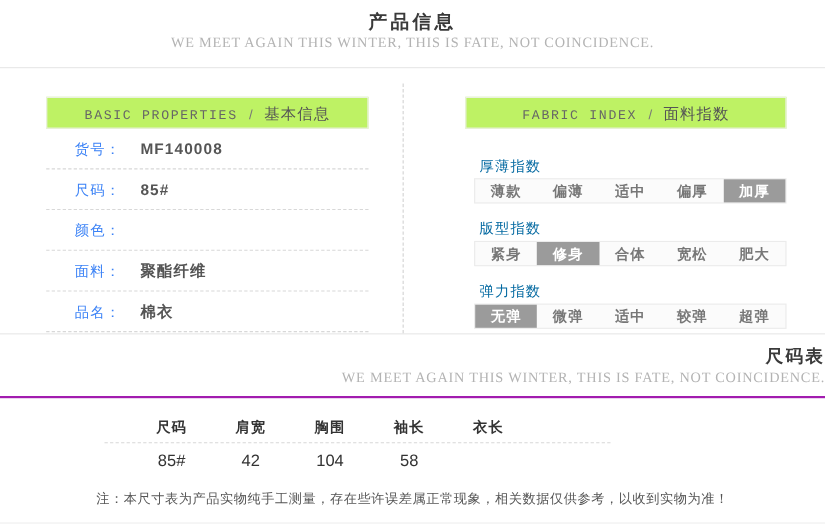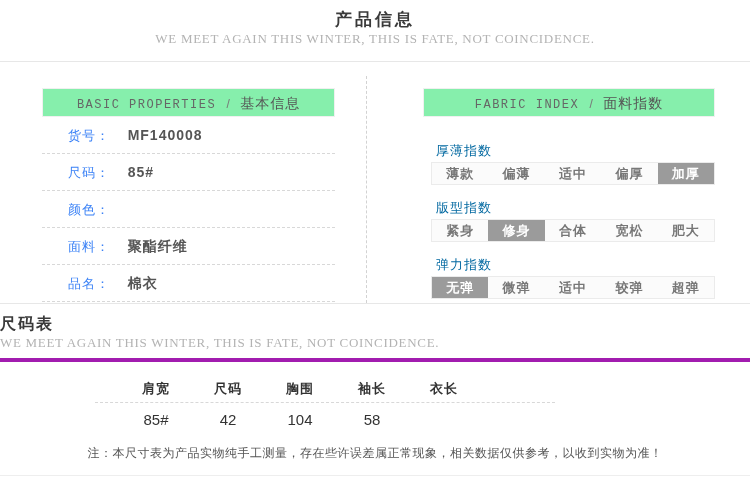--- a/index.html
+++ b/index.html
@@ -12,38 +12,38 @@
   .page-header { height:62px; text-align:center; padding-top:8px; border-bottom:1px solid #e7e7e7; }
   .page-title { font-size:17px; font-weight:bold; letter-spacing:3px; color:#3a3a3a; }
   .en-sub { font-size:13px; color:#b3b3b3; letter-spacing:0.7px; margin-top:0;
             font-family:"Liberation Serif","DejaVu Serif",serif; }
   
   .panels { position:relative; height:242px; border-bottom:1px solid #e7e7e7; }
   .divider-v { position:absolute; left:366px; top:14px; bottom:0; width:0; border-left:1px dashed #d2d2d2; }
   .panel { position:absolute; top:26px; }
   .panel-left  { left:42px;  width:293px; }
   .panel-right { left:423px; width:292px; }
-  .panel-heading { height:29px; line-height:29px; background:#86efac; border:1px solid #f0f0f0;
+  .panel-heading { height:29px; line-height:29px; background:#bef264; border:1px solid #f0f0f0;
                    text-align:center; color:#666; font-size:12px; }
   .panel-heading .en { font-family:"Liberation Mono","DejaVu Sans Mono",monospace; letter-spacing:1.5px; }
   .panel-heading .sep { margin:0 7px; color:#777; }
   .panel-heading .cn { font-size:14px; letter-spacing:1px; color:#555; }
   
   .field-row { height:37px; line-height:37px; border-bottom:1px dashed #d8d8d8; padding-left:26px; font-size:13px; }
   .field-label { color:#3b82f6; letter-spacing:1px; }
   .field-value { color:#555; margin-left:14px; font-weight:bold; font-size:14px; letter-spacing:1px; }
   
   .index-group { margin-top:15px; }
   .panel-heading + .index-group { margin-top:26px; }
   .index-label { font-size:13px; color:#0369a1; letter-spacing:1px; margin-left:13px; line-height:15px; margin-bottom:4px; }
   .option-bar { display:flex; margin-left:8px; height:23px; border:1px solid #ebebeb; background:#fbfbfb;font-weight:bold; }
   .option { flex:1; text-align:center; line-height:21px; font-size:13px; color:#777; letter-spacing:1px; }
   .option.selected { background:#9b9b9b; color:#ffffff; }
   
-  .sizechart-header { height:58px; text-align:left; padding-top:10px; border-bottom:4px solid #a21caf; }
+  .sizechart-header { height:58px; text-align:right; padding-top:10px; border-bottom:2px solid #a21caf; }
   .sizechart-title { font-size:16px; font-weight:bold; letter-spacing:2px; color:#3a3a3a; }
   .size-table { width:460px; margin:12px 0 0 95px; }
   .trow { display:flex; padding-left:25px; }
   .trow .tcell { width:72px; text-align:center; }
   .thead-row { height:29px; line-height:29px; border-bottom:1px dashed #d8d8d8; font-weight:bold; font-size:13px; color:#333; letter-spacing:1px; }
   .data-row { height:33px; line-height:33px; font-size:15px; color:#333; }
   .note-wrap { margin-top:4px; padding:5px 0 13px; text-align:center; border-bottom:1px solid #eeeeee; }
   .note { font-size:12px; color:#555; letter-spacing:0.5px; }
 </style>
 </head>
@@ -130,22 +130,22 @@
   </section>
 
   <section class="sizechart">
     <div class="sizechart-header">
       <h2 class="sizechart-title">尺码表</h2>
       <div class="en-sub">WE MEET AGAIN THIS WINTER, THIS IS FATE, NOT COINCIDENCE.</div>
     </div>
 
     <div class="size-table">
       <div class="trow thead-row">
+        <div class="tcell">尺码</div>
         <div class="tcell">肩宽</div>
-        <div class="tcell">尺码</div>
         <div class="tcell">胸围</div>
         <div class="tcell">袖长</div>
         <div class="tcell">衣长</div>
       </div>
       <div class="trow data-row">
         <div class="tcell">85#</div>
         <div class="tcell">42</div>
         <div class="tcell">104</div>
         <div class="tcell">58</div>
       </div>

